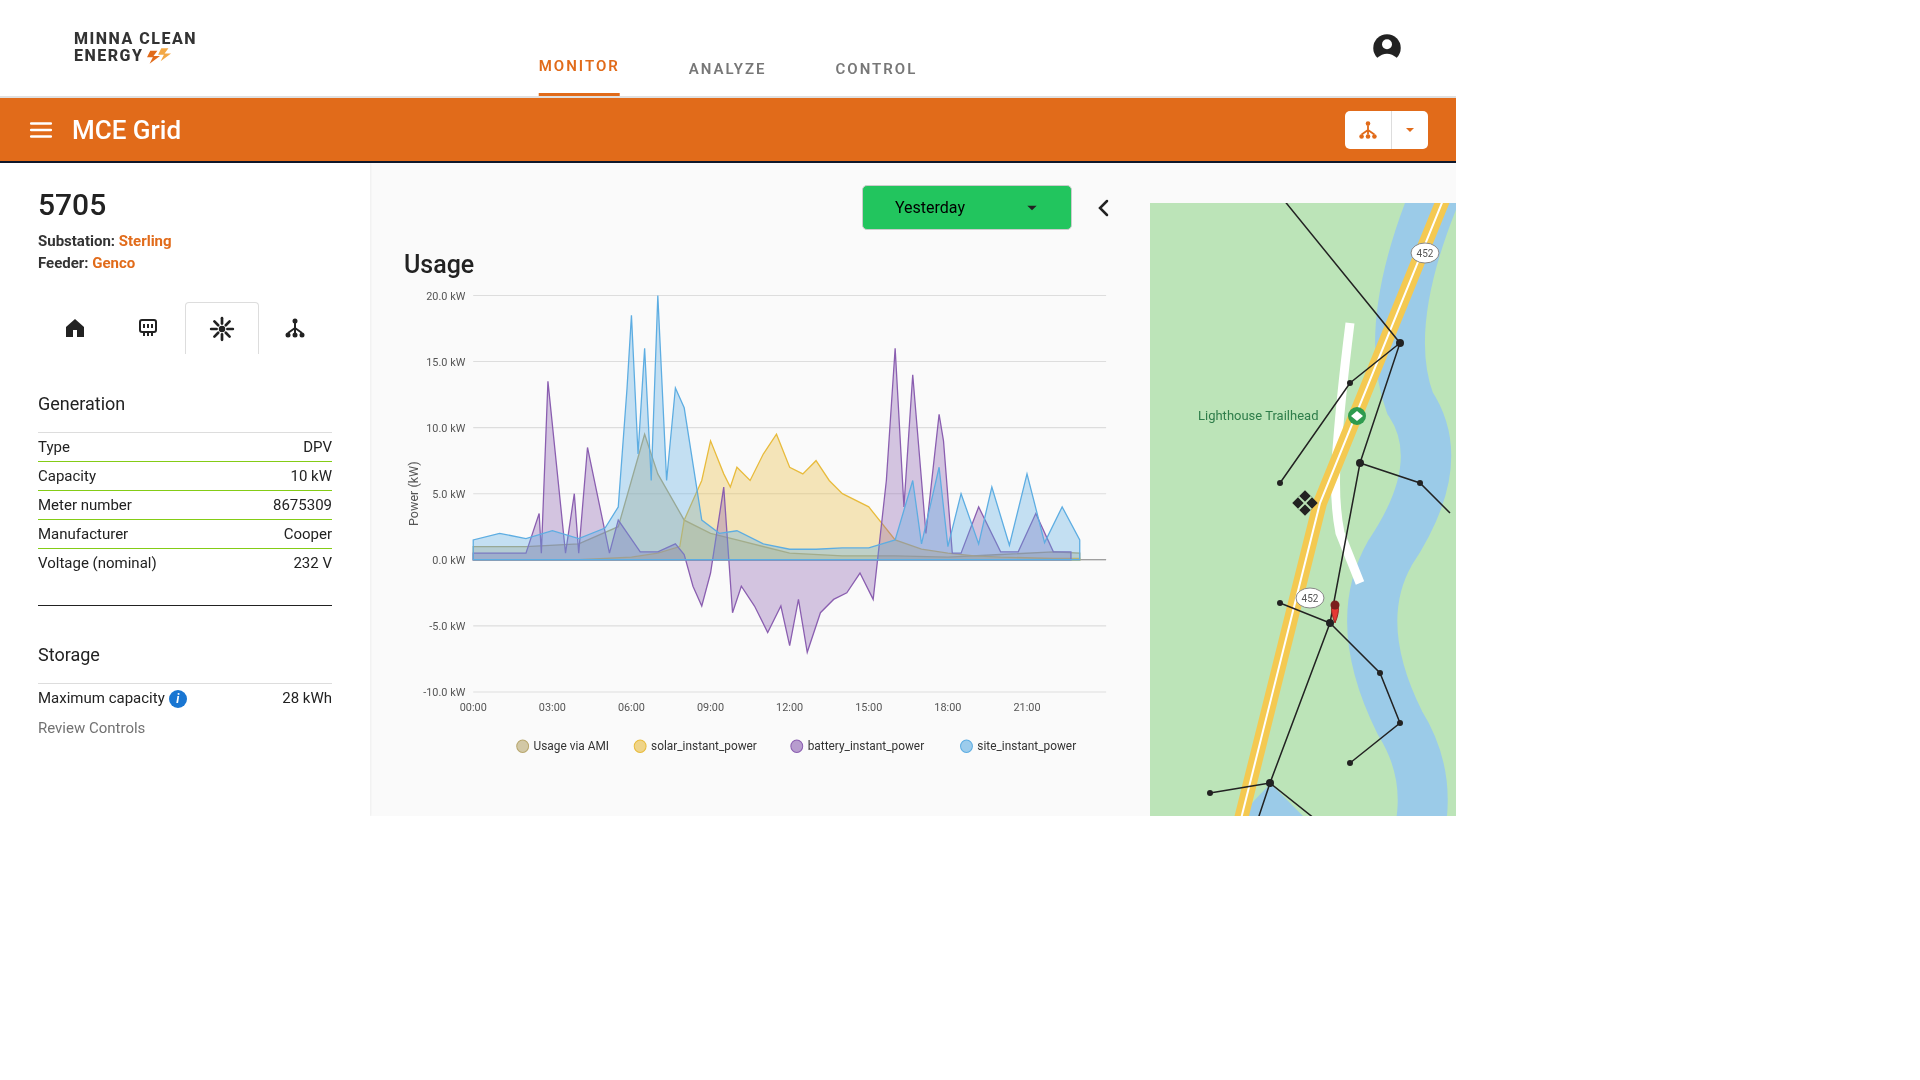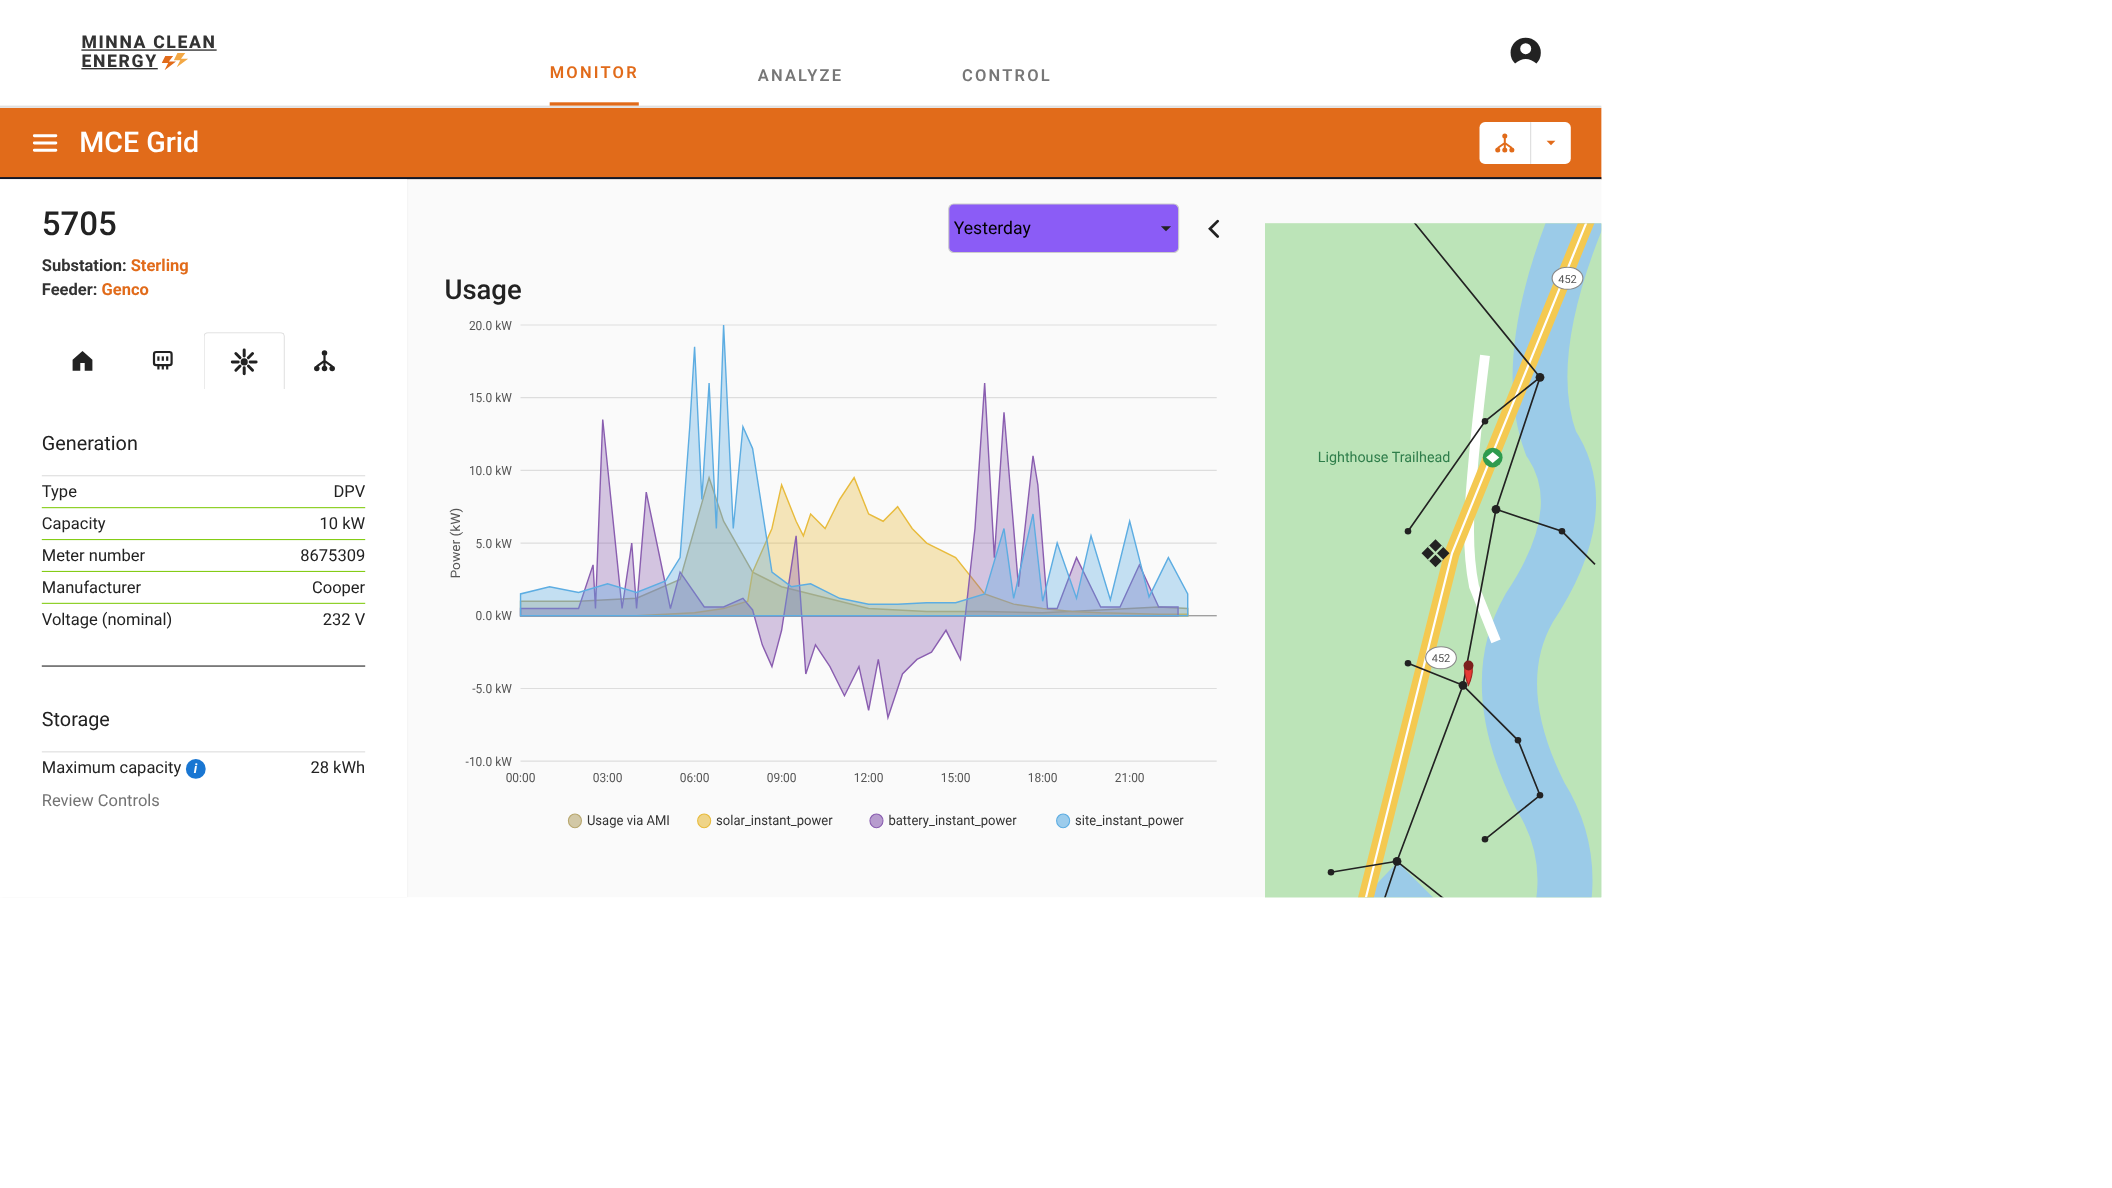--- a/index.html
+++ b/index.html
@@ -1,22 +1,22 @@
 <!DOCTYPE html>
 <html><head>
 <meta charset="utf-8">
 <style>
 * { margin: 0; padding: 0; box-sizing: border-box; }
 body { font-family: -apple-system, BlinkMacSystemFont, 'Segoe UI', Roboto, Arial, sans-serif; background: #fff; width: 1456px; height: 816px; overflow: hidden; }
 .top-bar { height: 98px; background: #fff; border-bottom: 2px solid #e0e0e0; display: flex; align-items: center; padding: 0 24px; position: relative; }
-.logo { display: flex; flex-direction: column; line-height: 0.95; font-weight: 800; letter-spacing: 1.5px; padding-left: 50px; text-decoration: underline; }
+.logo { display: flex; flex-direction: column; line-height: 0.95; font-weight: 800; letter-spacing: 1.5px; padding-left: 50px; }
 .logo-top { font-size: 16px; color: #333; }
 .logo-bottom { font-size: 16px; color: #333; display: flex; align-items: center; }
 .logo-bolt { margin-left: 4px; width: 26px; height: 18px; }
-.nav-tabs { position: absolute; left: 50%; transform: translateX(-50%); display: flex; gap: 108px; align-items: flex-end; height: 100%; }
+.nav-tabs { position: absolute; left: 50%; transform: translateX(-50%); display: flex; gap: 69px; align-items: flex-end; height: 100%; }
 .nav-tab { font-size: 15px; font-weight: 600; letter-spacing: 2px; color: #777; cursor: pointer; padding-bottom: 18px; text-transform: uppercase; }
 .nav-tab.active { color: #e16b1a; border-bottom: 3px solid #e16b1a; }
 .user-icon { margin-left: auto; margin-right: 30px; width: 30px; height: 30px; }
 .orange-bar { height: 65px; background: #e16b1a; display: flex; align-items: center; padding: 0 28px; color: #fff; border-bottom: 2px solid #0f172a; }
 .menu-icon { width: 26px; height: 26px; margin-right: 18px; cursor: pointer; }
 .grid-title { font-size: 26px; font-weight: 500; flex: 1; }
 .split-btn { background: #fff; border-radius: 5px; display: flex; overflow: hidden; }
 .split-btn-left, .split-btn-right { padding: 8px 12px; cursor: pointer; display: flex; align-items: center; justify-content: center; }
 .split-btn-left { border-right: 1px solid #ddd; }
 .content-area { display: flex; height: 653px; background: #fafafa; }
@@ -28,21 +28,21 @@
 .tab-icon { width: 82px; height: 52px; display: flex; align-items: center; justify-content: center; cursor: pointer; color: #222; }
 .tab-icon.active { border: 1px solid #ddd; border-bottom: none; border-radius: 4px 4px 0 0; background: #fff; }
 .section-title { font-size: 18px; font-weight: 400; color: #222; margin-top: 38px; margin-bottom: 18px; }
 .prop-row { display: flex; justify-content: space-between; padding: 5px 0; border-top: 1px solid #84cc16; font-size: 15px; color: #222; }
 .prop-row:first-of-type { border-top: 1px solid #ddd; }
 .divider { height: 1px; background: #222; margin: 28px 0 0 0; }
 .info-icon { display: inline-flex; width: 18px; height: 18px; background: #1976d2; color: #fff; border-radius: 50%; font-size: 12px; align-items: center; justify-content: center; margin-left: 4px; font-weight: bold; font-style: italic; }
 .review-link { color: #737373; font-size: 15px; margin-top: 6px; cursor: pointer; }
 .center-panel { flex: 1; padding: 22px 34px; position: relative; }
 .range-row { display: flex; justify-content: flex-end; align-items: center; gap: 20px; margin-bottom: 20px; }
-.range-select { border: 1px solid #ccc; border-radius: 5px; padding: 12px 4px; font-size: 16px; width: 210px; background: #8b5cf6; display: flex; justify-content: space-between; align-items: center; cursor: pointer; }
+.range-select { border: 1px solid #ccc; border-radius: 5px; padding: 12px 32px; font-size: 16px; width: 210px; background: #22c55e; display: flex; justify-content: space-between; align-items: center; cursor: pointer; }
 .back-btn { width: 24px; height: 24px; cursor: pointer; }
 .chart-title { font-size: 25px; font-weight: 500; color: #222; margin-bottom: 6px; }
 .chart-box { position: relative; width: 100%; height: 480px; }
 .map-panel { width: 306px; background: #bce4b8; position: relative; overflow: hidden; margin-top: 40px; }
 </style>
 </head>
 <body>
 
 <div class="top-bar">
   <div class="logo">

